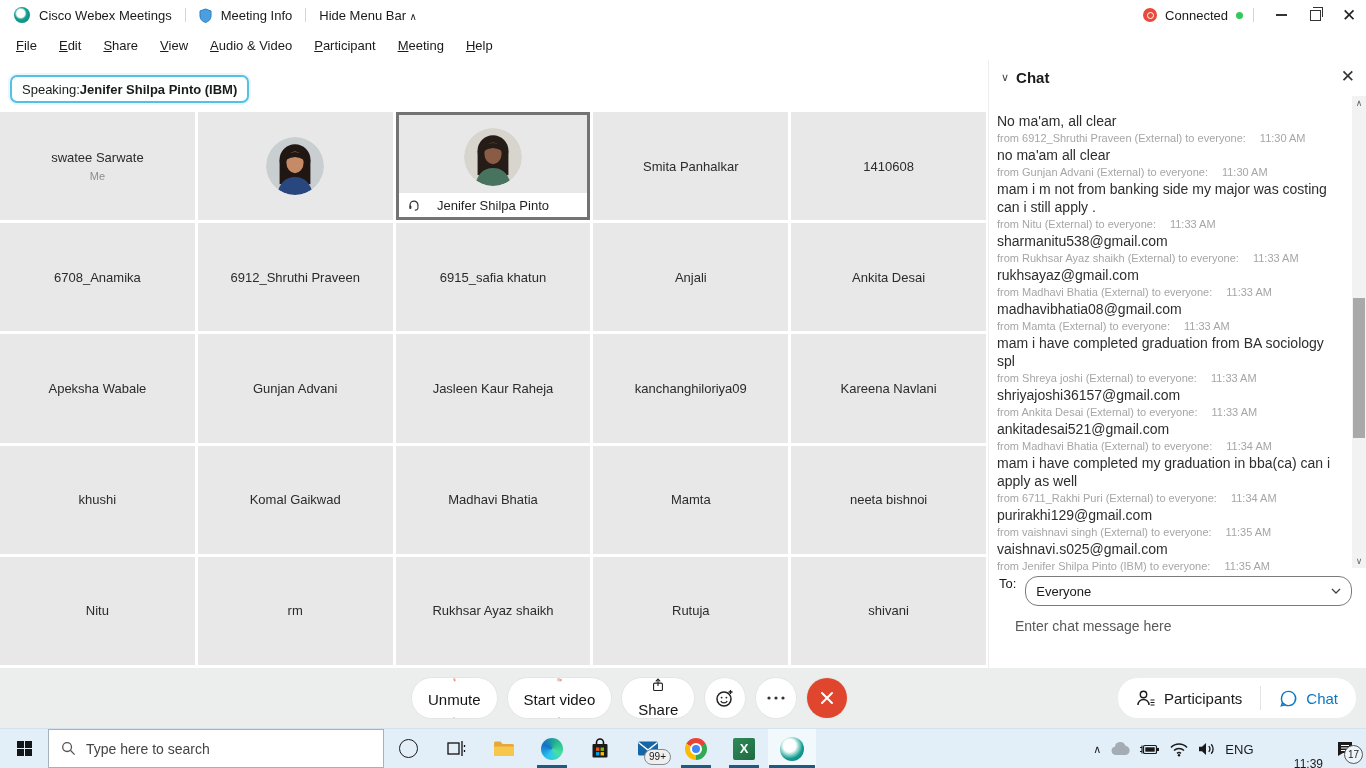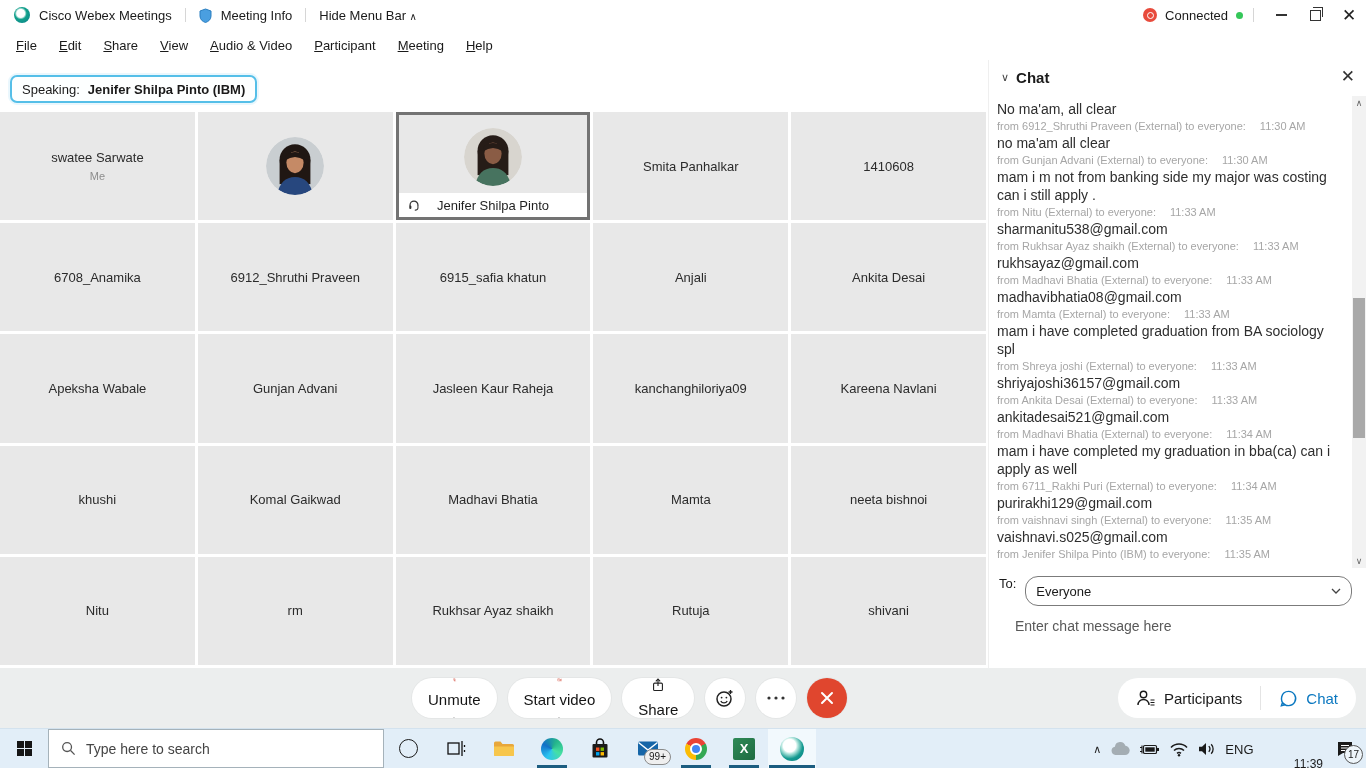--- a/index.html
+++ b/index.html
@@ -17,36 +17,36 @@
   .minbar{width:11px;height:2px;background:#333;}
   .restore{width:9px;height:9px;border:1.2px solid #333;position:relative;background:#fff;}
   .restore::before{content:"";position:absolute;left:2px;top:-4px;width:9px;height:9px;border:1.2px solid #333;border-left:none;border-bottom:none;}
   .closex{font-size:17px;color:#222;line-height:1;}
   .menubar{height:30px;background:#fff;display:flex;align-items:center;font-size:13px;padding-left:5px;}
   .menu-item{padding:0 11px;cursor:default;}
   .menu-item .ul{text-decoration:underline;}
   .content{position:relative;height:608px;background:#fff;}
   .speaking-badge{position:absolute;left:10px;top:15px;height:24px;display:flex;align-items:center;
     border:2px solid #55bfe8;border-radius:7px;background:#fdffff;padding:0 10px;font-size:13px;box-shadow:0 0 0 2px #eaf7fd;}
-  .speaking-badge b{margin-left:8px;font-weight:bold;}
+  .speaking-badge b{margin-left:0;font-weight:bold;}
   .grid{position:absolute;left:0;top:52px;width:986px;height:553px;display:grid;
     grid-template-columns:repeat(5,1fr);grid-template-rows:repeat(5,1fr);gap:3px;}
   .tile{background:#e8e8e8;position:relative;display:flex;flex-direction:column;align-items:center;justify-content:center;font-size:13px;color:#2b2b2b;}
   .tile .sub{font-size:11px;color:#8d8d8d;margin-top:5px;}
   .avatar{width:58px;height:58px;border-radius:50%;display:block;}
   .tile.speaking{border:3px solid #737373;}
   .tile.speaking .avatar{margin-bottom:18px;}
   .name-strip{position:absolute;left:0;right:0;bottom:0;height:24px;background:#fff;display:flex;align-items:center;padding:0 8px;}
   .name-strip .strip-name{flex:1;text-align:center;font-size:13px;color:#1f1f1f;margin-right:14px;}
   .chat{position:absolute;left:988px;top:0;right:0;bottom:0;background:#fff;border-left:1px solid #efefef;}
   .chat-header{position:relative;height:34px;display:flex;align-items:center;padding-left:12px;gap:7px;}
   .chat-title{font-size:15px;font-weight:bold;}
   .chat-chevron{font-size:11px;color:#444;}
   .chat-close{position:absolute;right:11px;top:6px;font-size:17px;color:#333;cursor:default;}
-  .messages{position:absolute;left:8px;top:40px;width:340px;}
+  .messages{position:absolute;left:8px;top:52px;width:340px;}
   .msg-text{font-size:14px;color:#2e2e2e;line-height:18px;}
   .msg-meta{font-size:11px;color:#a6a6a6;line-height:16px;white-space:nowrap;}
   .msg-time{margin-left:14px;}
   .chat-scrollbar{position:absolute;right:0;top:36px;width:14px;height:472px;background:#f2f2f2;}
   .scroll-arrow{position:absolute;left:0;width:14px;height:14px;font-size:9px;color:#666;text-align:center;line-height:14px;}
   .scroll-thumb{position:absolute;left:1px;width:12px;top:202px;height:140px;background:#a9a9a9;}
   .to-row{position:absolute;left:10px;right:14px;top:516px;height:28px;display:flex;gap:9px;font-size:13px;}
   .to-select{flex:1;height:28px;border:1px solid #7b7b7b;border-radius:13px;display:flex;align-items:center;padding:0 10px;position:relative;background:#fff;}
   .to-select .sel-chev{position:absolute;right:10px;top:11px;}
   .chat-input{position:absolute;left:26px;top:558px;font-size:14px;color:#595959;}

